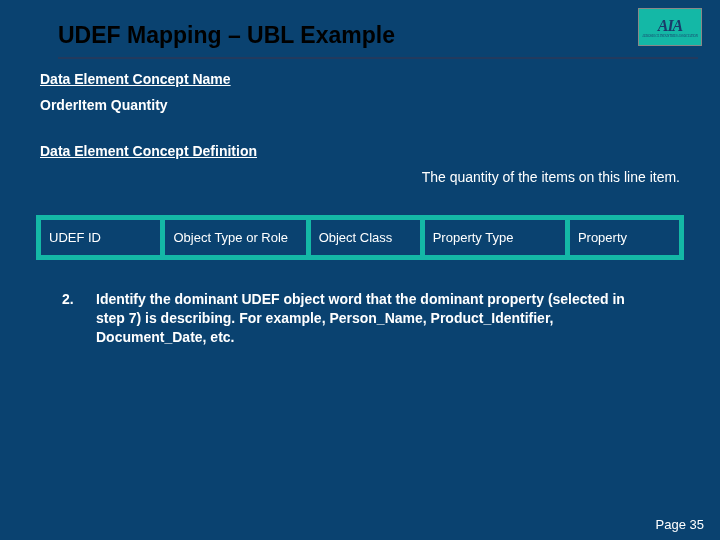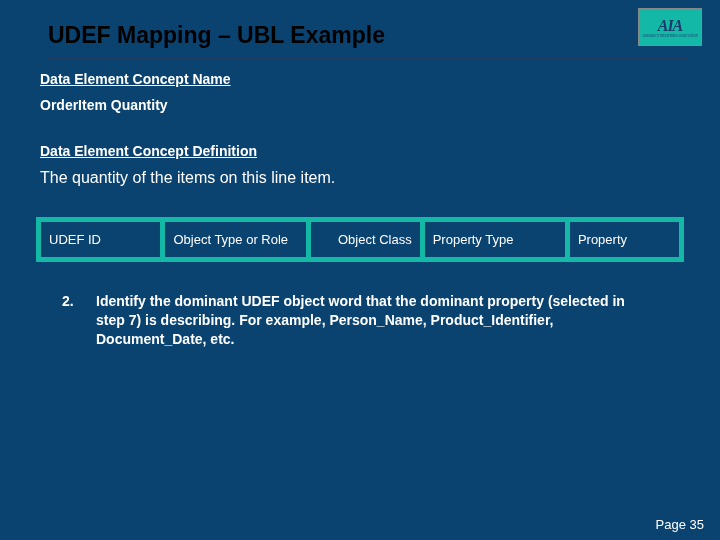--- a/index.html
+++ b/index.html
@@ -7,21 +7,21 @@
     width: 720px;
     height: 540px;
     background: #0a4270;
     font-family: Arial, Helvetica, sans-serif;
     color: #ffffff;
     overflow: hidden;
     position: relative;
   }
   .header {
     display: flex;
-    justify-content: flex-start;
+    justify-content: flex-end;
     align-items: flex-start;
     padding: 18px 22px 0 44px;
   }
   .title {
     font-size: 23px;
     font-weight: bold;
     color: #000000;
     padding-bottom: 8px;
   }
   .title-wrap {
@@ -64,42 +64,43 @@
     font-weight: bold;
     text-decoration: underline;
     margin-bottom: 10px;
   }
   .value-bold {
     font-size: 14px;
     font-weight: bold;
     margin-bottom: 30px;
   }
   .value-plain {
-    font-size: 16px;
+    font-size: 14px;
     margin-bottom: 20px;
+    text-align: right;
   }
   table.grid {
     border-collapse: collapse;
     width: 648px;
     margin: 30px 0 0 -4px;
     background: transparent;
   }
   table.grid td {
     border: 5px solid #14b8a6;
     padding: 10px 8px;
     font-size: 13px;
     vertical-align: middle;
     height: 28px;
   }
   table.grid tr:nth-child(2) td {
     height: 32px;
   }
   .col-udef { width: 120px; }
   .col-otype { width: 140px; }
-  .col-oclass { width: 110px; text-align: right; }
+  .col-oclass { width: 110px; }
   .col-ptype { width: 140px; }
   .col-prop { width: 110px; }
   .step {
     display: flex;
     margin: 30px 36px 0 22px;
     font-size: 14px;
     font-weight: bold;
     line-height: 1.35;
   }
   .step-num {

